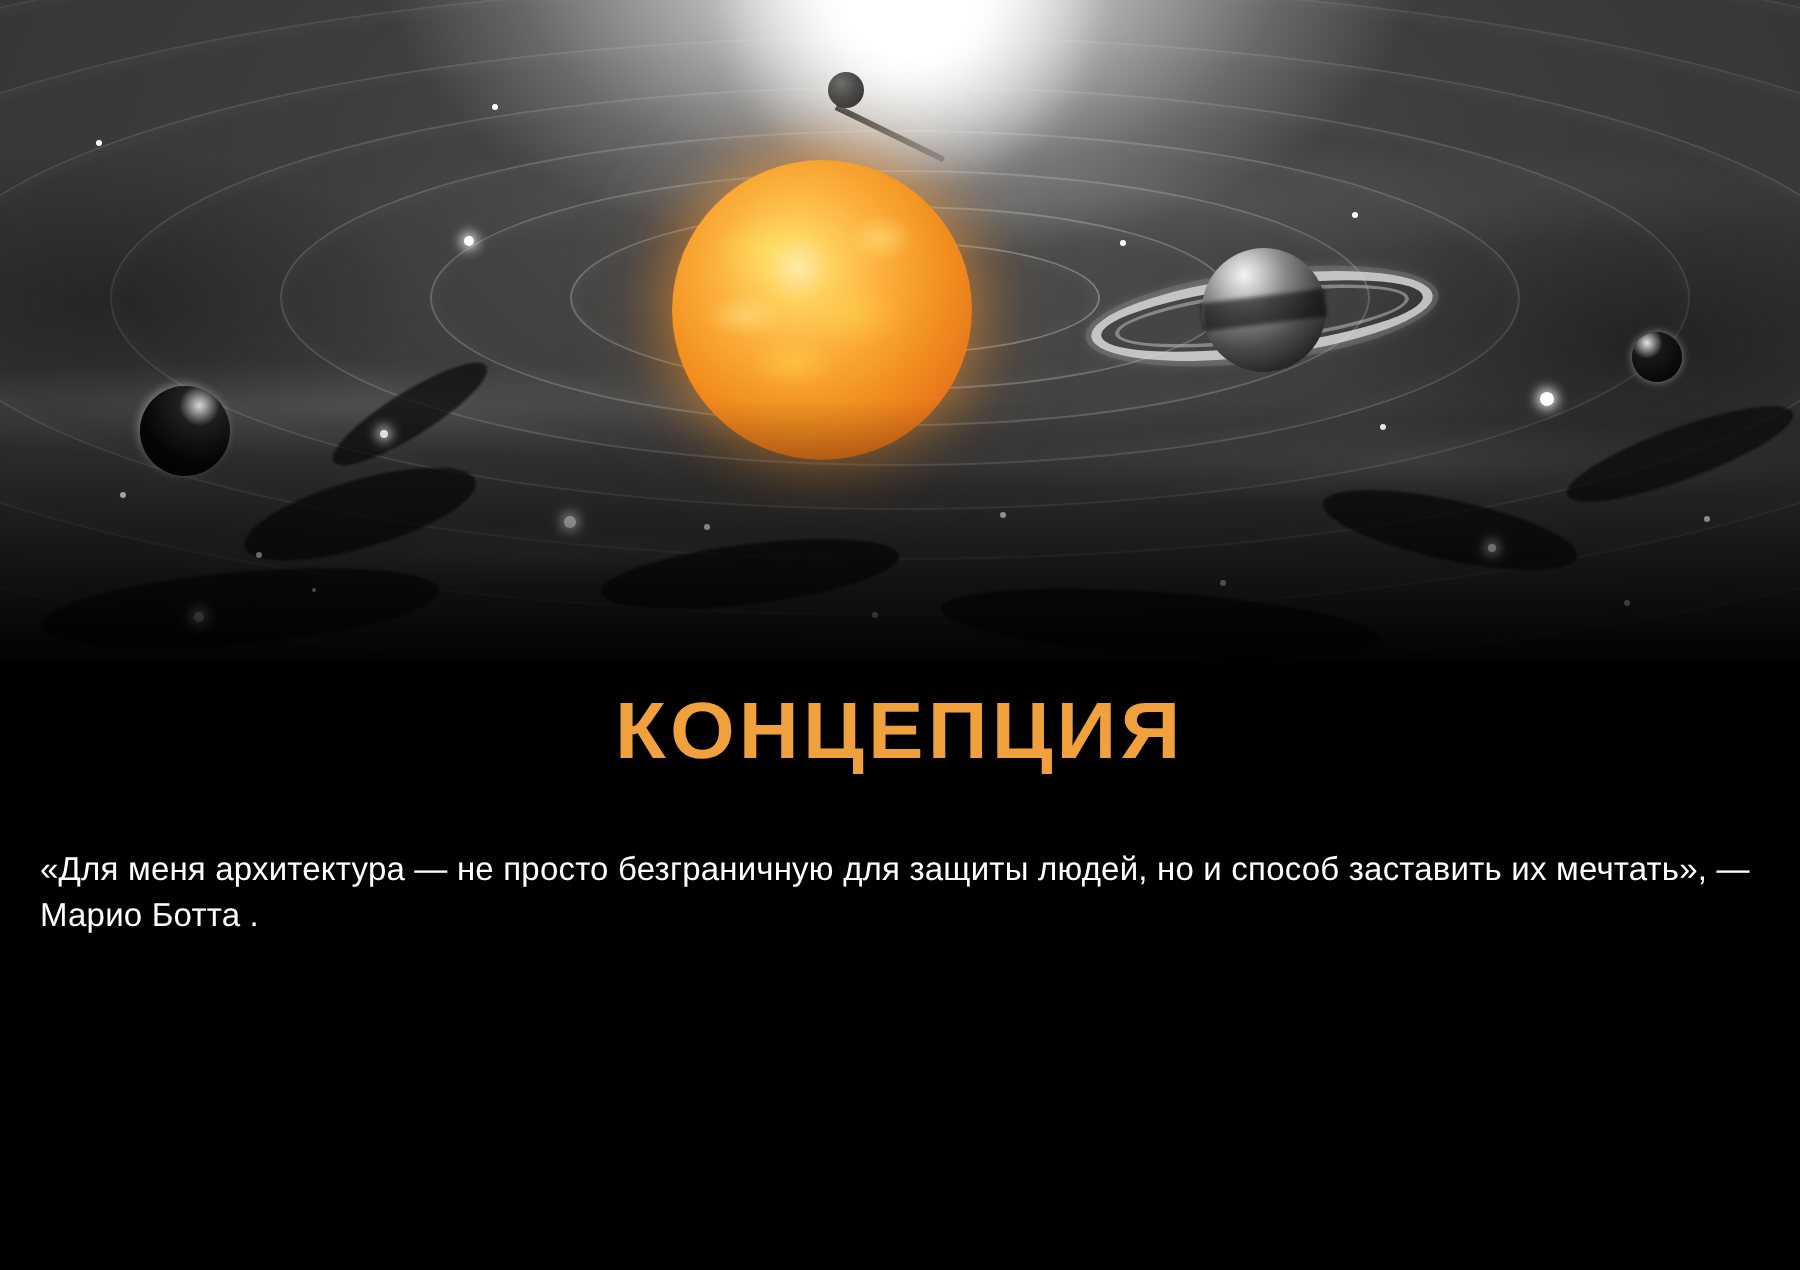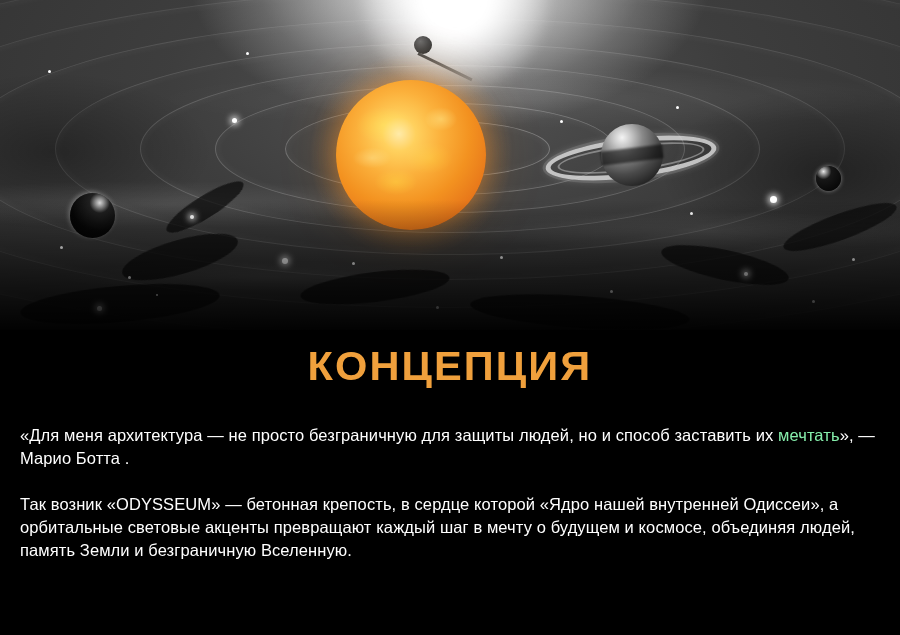--- a/index.html
+++ b/index.html
@@ -206,21 +206,21 @@
     left:20px; top:424px;
     width:858px;
     color:#ffffff;
     font-family:"Liberation Sans", sans-serif;
     font-size:16.5px;
     line-height:23px;
     letter-spacing:0.1px;
   }
   .para { margin:0; }
   .para + .para { margin-top:23px; }
-  .hl { color:#86efac; }
+  .hl { color:#ffffff; }
 
   .bottom-black {
     position:absolute;
     left:0; top:580px; width:900px; height:55px;
     background:#000;
   }
 </style>
 </head>
 <body>
 
@@ -296,17 +296,16 @@
     <div class="hero-fade"></div>
   </div>
 
   <div class="title-band">
     <div class="title">КОНЦЕПЦИЯ</div>
   </div>
 
   <div class="copy">
     <p class="para"><span>«Для меня архитектура — не просто безграничную для защиты людей, но и способ заставить их </span><span class="hl">мечтать</span><span>», — Марио Ботта .</span></p>
 
-    <p class="para">Так возник «ODYSSEUM» — бетонная крепость, в сердце которой «Ядро нашей внутренней Одиссеи», а орбитальные световые акценты превращают каждый шаг в мечту о будущем и космосе, объединяя людей, память Земли и безграничную Вселенную.</p>
   </div>
 
   <div class="bottom-black"></div>
 </div>
 
 </body></html>

